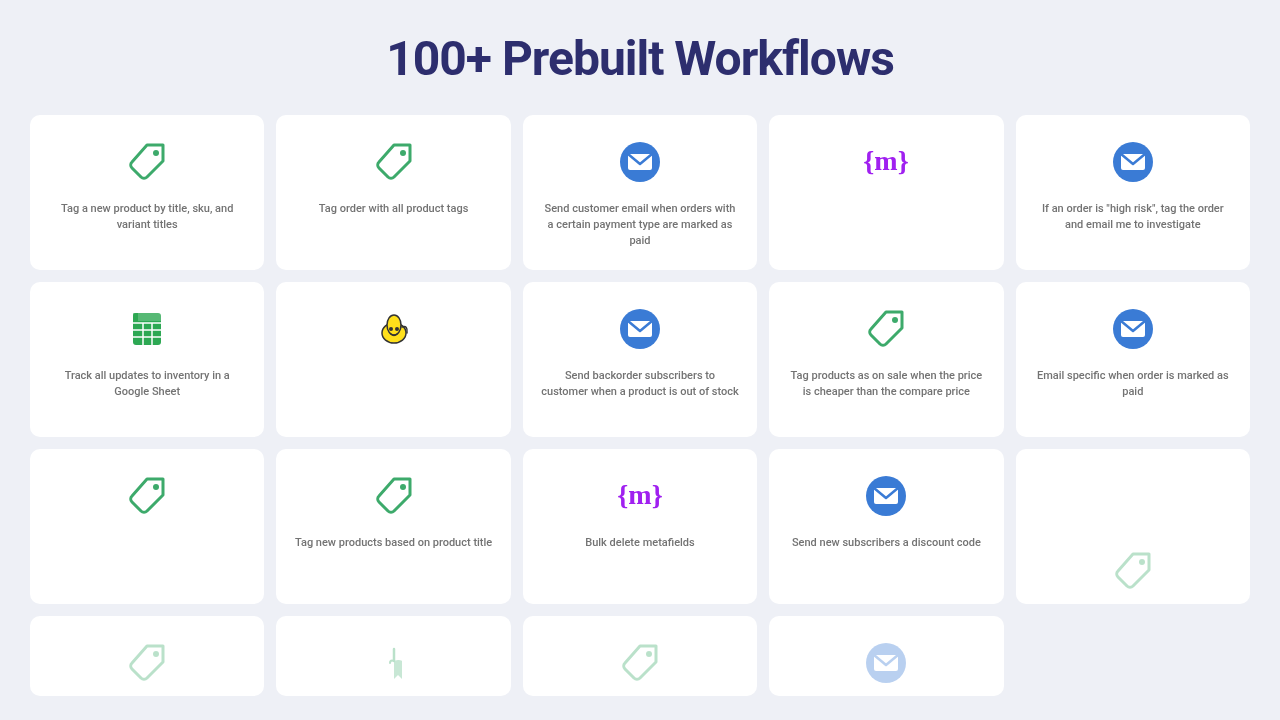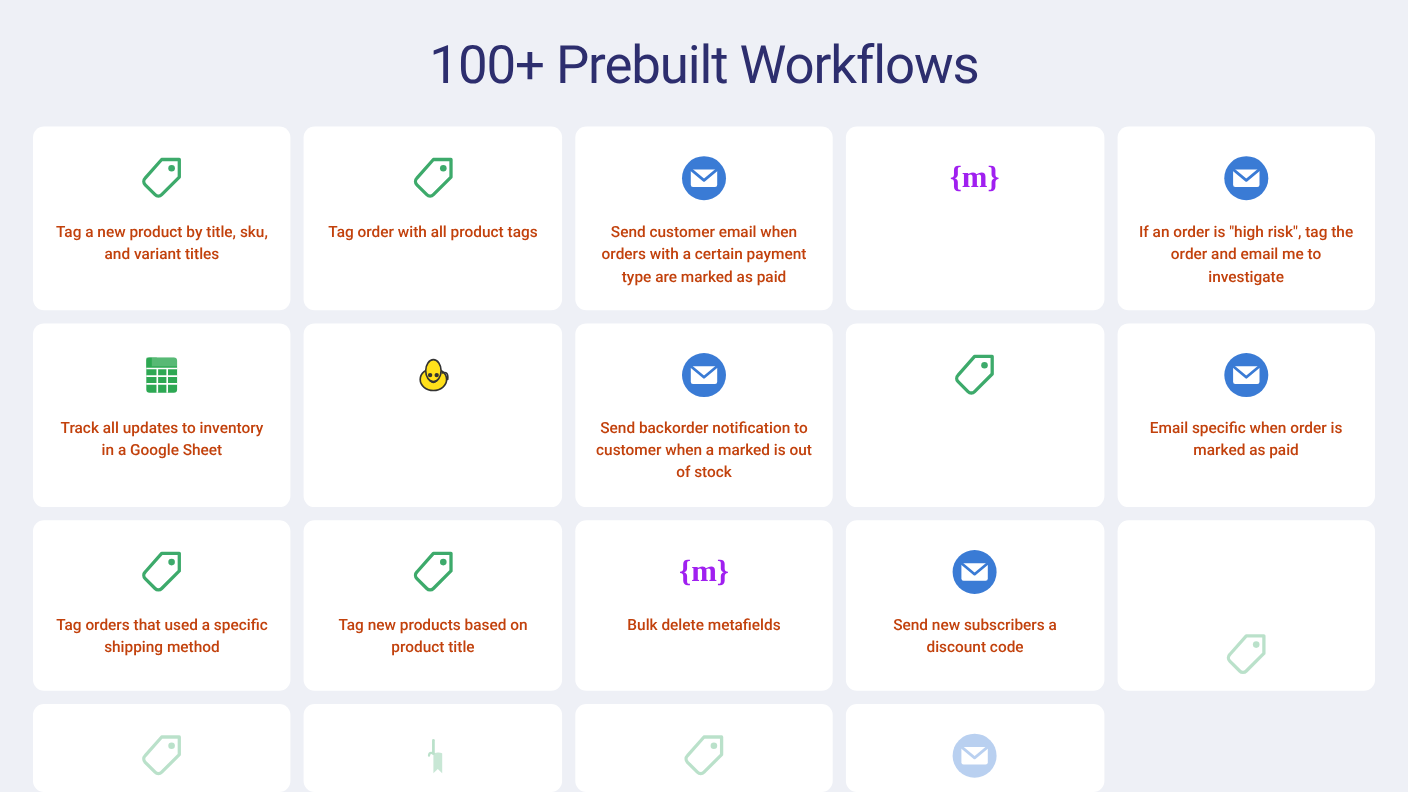--- a/index.html
+++ b/index.html
@@ -13,21 +13,21 @@
     .page {
       width: 1280px;
       min-height: 720px;
       background: #eef0f6;
       padding: 30px 30px 10px 30px;
     }
     h1 {
       text-align: center;
       color: #2d2e6e;
       font-size: 48px;
-      font-weight: 400;
+      font-weight: 700;
       margin-bottom: 28px;
       letter-spacing: -1px;
     }
     .grid {
       display: grid;
       grid-template-columns: repeat(5, 1fr);
       gap: 12px;
     }
     .card {
       background: #ffffff;
@@ -48,22 +48,22 @@
       display: flex;
       align-items: center;
       justify-content: center;
       flex-shrink: 0;
     }
     .card-icon svg {
       width: 44px;
       height: 44px;
     }
     .card-text {
-      font-size: 14px;
-      color: #c2410c;
+      font-size: 11px;
+      color: #737373;
       line-height: 1.45;
       font-weight: 500;
     }
     
     .card.partial {
       min-height: 80px;
       justify-content: flex-end;
       padding-bottom: 8px;
     }
     .card.partial .card-icon {
@@ -150,48 +150,48 @@
         </div>
       </div>
       <div class="card">
         <div class="card-icon">
           <svg viewBox="0 0 44 44" fill="none" xmlns="http://www.w3.org/2000/svg">
       <circle cx="22" cy="22" r="20" fill="#3a7bd5"></circle>
       <rect x="10" y="14" width="24" height="16" rx="2" fill="white"></rect>
       <polyline points="10,14 22,24 34,14" stroke="#3a7bd5" stroke-width="2.5" fill="none" stroke-linecap="round" stroke-linejoin="round"></polyline>
     </svg>
         </div>
-        <span class="card-text">Send backorder notification to customer when a marked is out of stock</span>
-      </div>
-      <div class="card">
-        <div class="card-icon">
-          <svg viewBox="0 0 44 44" fill="none" xmlns="http://www.w3.org/2000/svg">
-      <path d="M22 5 L38 5 L38 21 L22 37 C20.3 38.7 17.7 38.7 16 37 L7 28 C5.3 26.3 5.3 23.7 7 22 Z" stroke="#3daa6b" stroke-width="3" fill="none" stroke-linejoin="round" stroke-linecap="round"></path>
-      <circle cx="31" cy="13" r="3" fill="#3daa6b"></circle>
-    </svg>
-        </div>
+        <span class="card-text">Send backorder subscribers to customer when a product is out of stock</span>
+      </div>
+      <div class="card">
+        <div class="card-icon">
+          <svg viewBox="0 0 44 44" fill="none" xmlns="http://www.w3.org/2000/svg">
+      <path d="M22 5 L38 5 L38 21 L22 37 C20.3 38.7 17.7 38.7 16 37 L7 28 C5.3 26.3 5.3 23.7 7 22 Z" stroke="#3daa6b" stroke-width="3" fill="none" stroke-linejoin="round" stroke-linecap="round"></path>
+      <circle cx="31" cy="13" r="3" fill="#3daa6b"></circle>
+    </svg>
+        </div>
+        <span class="card-text">Tag products as on sale when the price is cheaper than the compare price</span>
       </div>
       <div class="card">
         <div class="card-icon">
           <svg viewBox="0 0 44 44" fill="none" xmlns="http://www.w3.org/2000/svg">
       <circle cx="22" cy="22" r="20" fill="#3a7bd5"></circle>
       <rect x="10" y="14" width="24" height="16" rx="2" fill="white"></rect>
       <polyline points="10,14 22,24 34,14" stroke="#3a7bd5" stroke-width="2.5" fill="none" stroke-linecap="round" stroke-linejoin="round"></polyline>
     </svg>
         </div>
         <span class="card-text">Email specific when order is marked as paid</span>
       </div>
       <div class="card">
         <div class="card-icon">
           <svg viewBox="0 0 44 44" fill="none" xmlns="http://www.w3.org/2000/svg">
       <path d="M22 5 L38 5 L38 21 L22 37 C20.3 38.7 17.7 38.7 16 37 L7 28 C5.3 26.3 5.3 23.7 7 22 Z" stroke="#3daa6b" stroke-width="3" fill="none" stroke-linejoin="round" stroke-linecap="round"></path>
       <circle cx="31" cy="13" r="3" fill="#3daa6b"></circle>
     </svg>
         </div>
-        <span class="card-text">Tag orders that used a specific shipping method</span>
       </div>
       <div class="card">
         <div class="card-icon">
           <svg viewBox="0 0 44 44" fill="none" xmlns="http://www.w3.org/2000/svg">
       <path d="M22 5 L38 5 L38 21 L22 37 C20.3 38.7 17.7 38.7 16 37 L7 28 C5.3 26.3 5.3 23.7 7 22 Z" stroke="#3daa6b" stroke-width="3" fill="none" stroke-linejoin="round" stroke-linecap="round"></path>
       <circle cx="31" cy="13" r="3" fill="#3daa6b"></circle>
     </svg>
         </div>
         <span class="card-text">Tag new products based on product title</span>
       </div>

